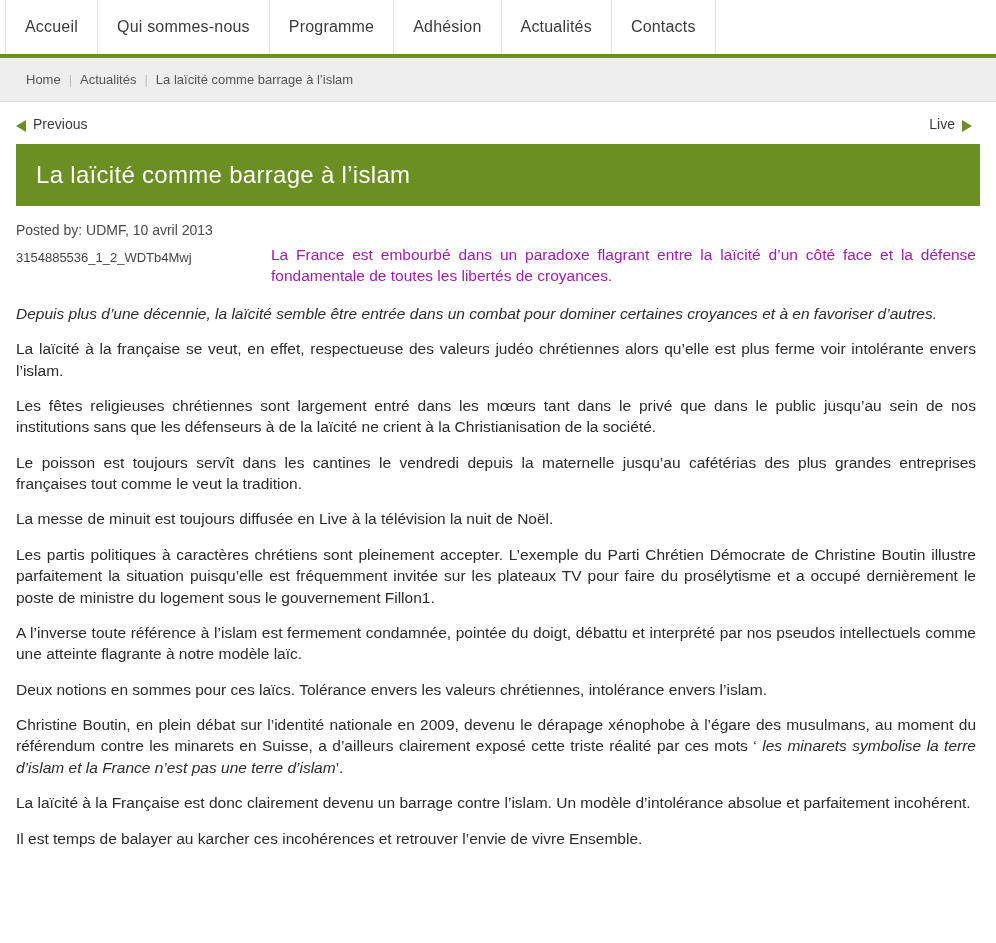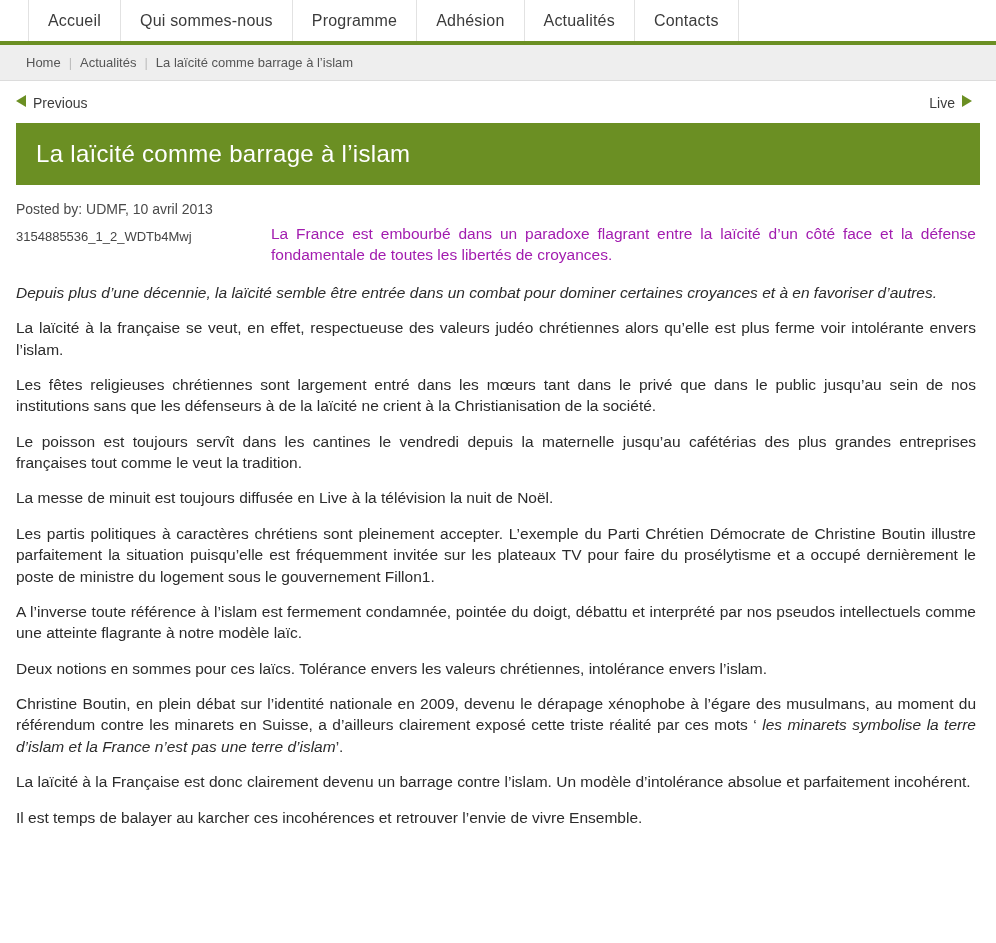--- a/index.html
+++ b/index.html
@@ -13,41 +13,41 @@
     min-height: 943px;
     color: #2b2b2b;
   }
 
   
   .navbar {
     display: flex;
     align-items: stretch;
     background: #ffffff;
     border-bottom: 4px solid #6b8f23;
-    height: 45px;
+    height: 58px;
     margin: 0 0 0 0;
-    padding-left: 28px;
+    padding-left: 5px;
   }
   .nav-item {
     display: flex;
     align-items: center;
     padding: 0 19px;
     font-size: 16px;
     color: #3b3b3b;
     letter-spacing: .2px;
     cursor: pointer;
     border-right: 1px solid #e2e2e2;
     white-space: nowrap;
   }
   .nav-item:first-child { border-left: 1px solid #e2e2e2; }
 
   
   .breadcrumb {
     background: #eeeeee;
-    height: 36px;
+    height: 44px;
     display: flex;
     align-items: center;
     padding: 0 16px 0 26px;
     font-size: 13px;
     color: #555;
     border-bottom: 1px solid #dcdcdc;
   }
   .breadcrumb .crumb { cursor: pointer; }
   .breadcrumb .sep {
     display: inline-block;
@@ -58,21 +58,21 @@
 
   
   .pager {
     display: flex;
     justify-content: space-between;
     align-items: center;
     padding: 14px 24px 12px 16px;
     font-size: 14px;
     color: #3c3c3c;
   }
-  .pager .link { display: flex; align-items: flex-start; gap: 7px; cursor: pointer; }
+  .pager .link { display: flex; align-items: flex-end; gap: 7px; cursor: pointer; }
   .tri-left {
     width: 0; height: 0;
     border-top: 6px solid transparent;
     border-bottom: 6px solid transparent;
     border-right: 10px solid #6b8f23;
   }
   .tri-right {
     width: 0; height: 0;
     border-top: 6px solid transparent;
     border-bottom: 6px solid transparent;

